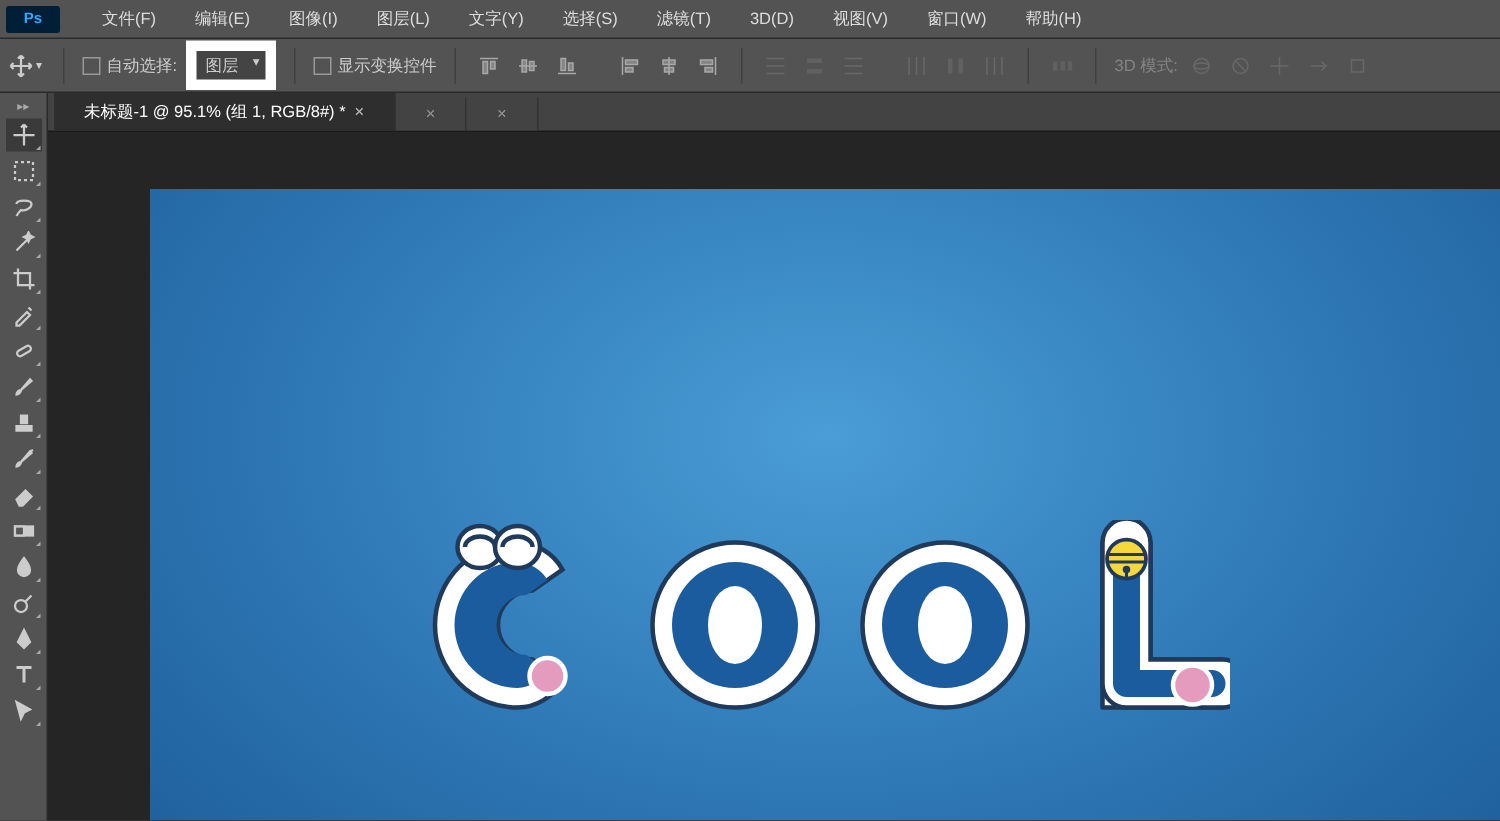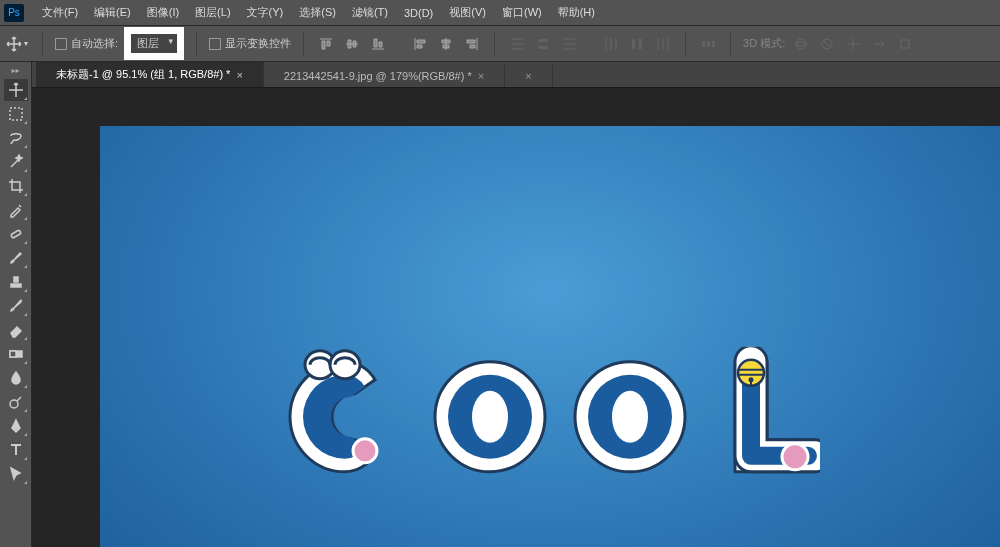--- a/index.html
+++ b/index.html
@@ -1,20 +1,20 @@
 <!DOCTYPE html>
 <html><head>
 <meta charset="utf-8">
 <style>
 * { margin: 0; padding: 0; box-sizing: border-box; font-family: "Microsoft YaHei", Arial, sans-serif; }
 body { width: 1000px; height: 547px; background: #535353; overflow: hidden; color: #ccc; font-size: 11px; }
 
 .menubar { background: #535353; height: 26px; display: flex; align-items: center; padding-left: 4px; border-bottom: 1px solid #2a2a2a; }
-.ps-logo { width: 20px; height: 18px; background: #001e36; color: #31a8ff; font-weight: normal; font-size: 10px; display: flex; align-items: center; justify-content: center; border-radius: 2px; margin-right: 10px; }
-.menu-item { padding: 4px 8px; cursor: pointer; color: #ddd; }
+.ps-logo { width: 36px; height: 18px; background: #001e36; color: #31a8ff; font-weight: bold; font-size: 10px; display: flex; align-items: center; justify-content: center; border-radius: 2px; margin-right: 10px; }
+.menu-item { padding: 4px 8px; cursor: pointer; color: #ddd; margin-left: 10px; }
 
 .optionsbar { background: #535353; height: 36px; display: flex; align-items: center; padding-left: 4px; border-bottom: 1px solid #2a2a2a; gap: 6px; }
 .tool-icon { width: 22px; height: 22px; display: flex; align-items: center; justify-content: center; margin: 0 2px; }
 .dropdown-arrow { font-size: 8px; margin-left: 2px; }
 .checkbox { width: 12px; height: 12px; border: 1px solid #999; display: inline-block; vertical-align: middle; margin-right: 4px; }
 .select-box { background: #444; border: 7px solid #ffffff; padding: 2px 18px 2px 6px; position: relative; }
 .select-box::after { content: "▾"; position: absolute; right: 4px; top: 2px; font-size: 9px; }
 .divider-v { width: 1px; height: 24px; background: #404040; margin: 0 6px; }
 .align-icon { width: 20px; height: 20px; display: flex; align-items: center; justify-content: center; opacity: 0.7; }
 .align-icon svg { width: 14px; height: 14px; }
@@ -290,21 +290,20 @@
       </div>
   </div>
 
   <div class="workspace">
     <div class="tabs">
       <div class="tab active">
         <span>未标题-1 @ 95.1% (组 1, RGB/8#) *</span>
         <span class="close">×</span>
       </div>
       <div class="tab">
-        <span>2213442541-9.jpg @ 179%(RGB/8#) *</span>
         <span class="close">×</span>
       </div>
       <div class="tab">
         <span class="close">×</span>
       </div>
     </div>
 
     <div class="canvas-area">
       <div class="canvas">
         <div class="cool-text">

